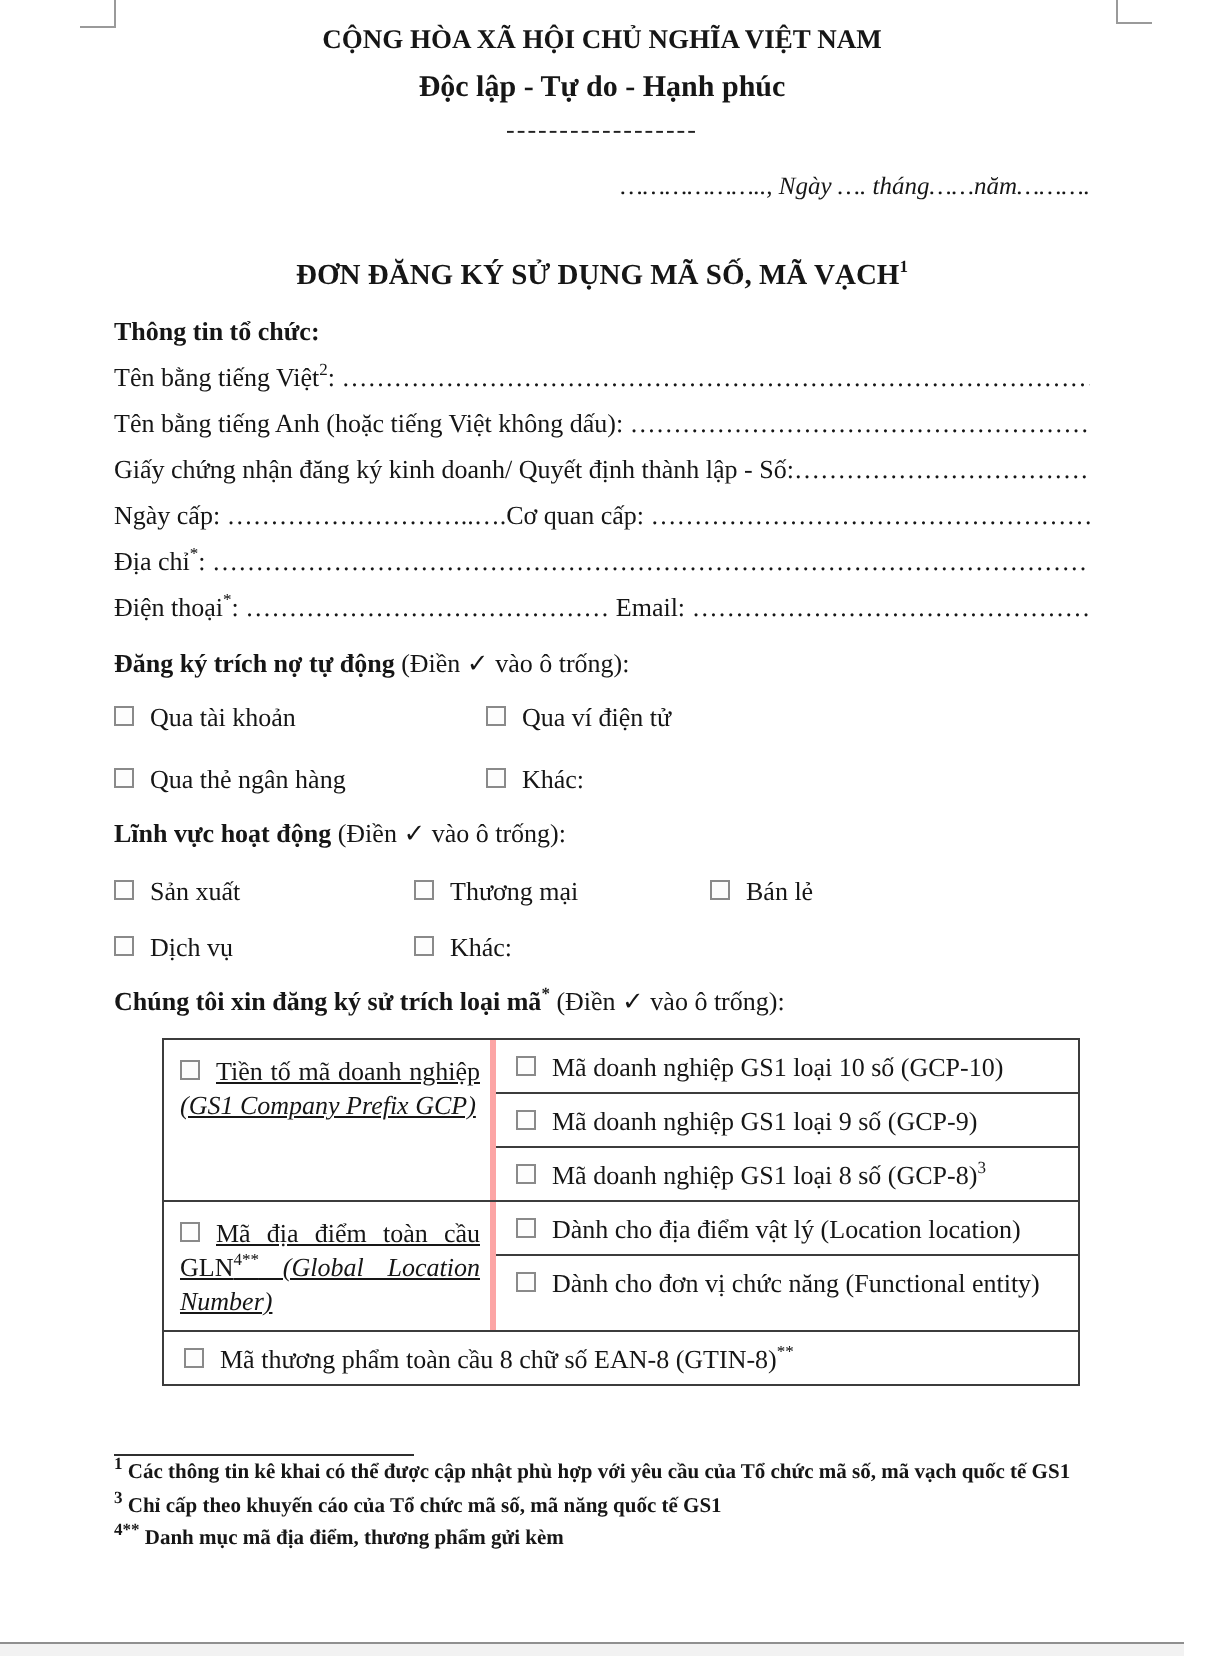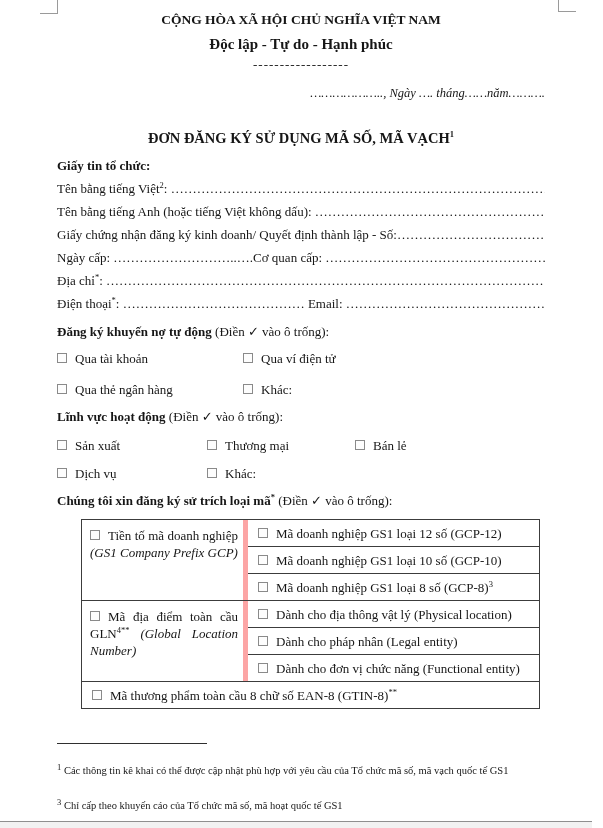--- a/index.html
+++ b/index.html
@@ -30,62 +30,62 @@
   .mix-line { margin-top:12px; font-size:13px; line-height:16px; white-space:nowrap; overflow:hidden; }
 
   .cb { display:inline-block; width:8px; height:8px; border:1px solid #8a8a8a;
         margin-right:8px; vertical-align:0px; background:#fdfdfd; }
 
   .grid2 { display:grid; grid-template-columns:186px 1fr; row-gap:16px; margin-top:11px; font-size:13px; line-height:15px; }
   .grid3 { display:grid; grid-template-columns:150px 148px 1fr; row-gap:13px; margin-top:13px; font-size:13px; line-height:15px; }
 
   .gtable { margin-top:10px; margin-left:24px; width:459px; border:1px solid #3c3c3c; box-sizing:border-box; font-size:13px; }
   .ggroup { display:flex; border-bottom:1px solid #3c3c3c; }
-  .gleft  { width:166px; box-sizing:border-box; border-right:5px solid #fca5a5;
-            padding:7px 5px 6px 8px; text-align:justify; line-height:17px; }
+  .gleft  { width:166px; box-sizing:border-box; border-right:3px solid #fca5a5;
+            padding:7px 5px 6px 8px; text-align:justify; line-height:17px;text-decoration:underline; }
   .gleft .ital { font-style:italic; }
   .gright { flex:1; display:flex; flex-direction:column; }
   .grow   { border-bottom:1px solid #3c3c3c; padding:5px 6px 4px 10px; line-height:17px; }
   .grow:last-child { border-bottom:none; }
   .gfull  { padding:5px 6px 4px 10px; line-height:17px; }
 
   .fn-sep { margin-top:34px; width:150px; border-top:1.5px solid #2f2f2f; }
-  .fnote  { margin-top:20px; font-size:10.5px; line-height:14.5px; }
+  .fnote  { margin-top:2px; font-size:10.5px; line-height:14.5px;font-weight:bold; }
   .fnote:first-of-type { margin-top:4px; }
 </style>
 </head>
 <body>
 
 <div class="page">
   <div class="corner-tl"></div>
   <div class="corner-tr"></div>
 
   <div class="content">
 
     <div class="nat-title">CỘNG HÒA XÃ HỘI CHỦ NGHĨA VIỆT NAM</div>
     <div class="motto">Độc lập - Tự do - Hạnh phúc</div>
     <div class="dashline">------------------</div>
     <div class="dateline">……………….., Ngày …. tháng……năm……….</div>
     <div class="doc-title"><span>ĐƠN ĐĂNG KÝ SỬ DỤNG MÃ SỐ, MÃ VẠCH</span><sup>1</sup></div>
 
-    <div class="org-heading">Giấy tin tổ chức:</div>
+    <div class="org-heading">Thông tin tổ chức:</div>
 
     <div class="fline"><span>Tên bằng tiếng Việt</span><sup>2</sup><span>: </span><span class="dots">………………………………………………………………………………………………</span></div>
 
     <div class="fline"><span>Tên bằng tiếng Anh (hoặc tiếng Việt không dấu): </span><span class="dots">………………………………………………………………………</span></div>
 
     <div class="fline"><span>Giấy chứng nhận đăng ký kinh doanh/ Quyết định thành lập - Số:</span><span class="dots">………………………………………………………</span></div>
 
     <div class="fline"><span>Ngày cấp: </span><span class="dots">………………………..….</span><span>Cơ quan cấp: </span><span class="dots">………………………………………………………………</span></div>
 
     <div class="fline"><span>Địa chỉ</span><sup>*</sup><span>: </span><span class="dots">……………………………………………………………………………………………………..</span></div>
 
     <div class="fline"><span>Điện thoại</span><sup>*</sup><span>: </span><span class="dots">……………………………………</span><span> Email: </span><span class="dots">……………………………………………………</span></div>
 
-    <div class="mix-line"><span class="sec-heading">Đăng ký khuyến nợ tự động</span><span> (Điền ✓ vào ô trống):</span></div>
+    <div class="mix-line"><span class="sec-heading">Đăng ký trích nợ tự động</span><span> (Điền ✓ vào ô trống):</span></div>
 
     <div class="grid2">
       <div><span class="cb"></span><span>Qua tài khoản</span></div>
       <div><span class="cb"></span><span>Qua ví điện tử</span></div>
       <div><span class="cb"></span><span>Qua thẻ ngân hàng</span></div>
       <div><span class="cb"></span><span>Khác:</span></div>
     </div>
 
     <div class="mix-line"><span class="sec-heading">Lĩnh vực hoạt động</span><span> (Điền ✓ vào ô trống):</span></div>
 
@@ -96,37 +96,36 @@
       <div><span class="cb"></span><span>Dịch vụ</span></div>
       <div><span class="cb"></span><span>Khác:</span></div>
     </div>
 
     <div class="mix-line"><span class="sec-heading">Chúng tôi xin đăng ký sử trích loại mã</span><sup class="sec-heading">*</sup><span> (Điền ✓ vào ô trống):</span></div>
 
     <div class="gtable">
       <div class="ggroup">
         <div class="gleft"><span class="cb"></span><span>Tiền tố mã doanh nghiệp </span><span class="ital">(GS1 Company Prefix GCP)</span></div>
         <div class="gright">
-          <div class="grow"><span class="cb"></span><span>Mã doanh nghiệp GS1 loại 12 số (GCP-12)</span><sup></sup></div>
           <div class="grow"><span class="cb"></span><span>Mã doanh nghiệp GS1 loại 10 số (GCP-10)</span><sup></sup></div>
+          <div class="grow"><span class="cb"></span><span>Mã doanh nghiệp GS1 loại 9 số (GCP-9)</span><sup></sup></div>
           <div class="grow"><span class="cb"></span><span>Mã doanh nghiệp GS1 loại 8 số (GCP-8)</span><sup>3</sup></div>
         </div>
       </div>
       <div class="ggroup">
         <div class="gleft"><span class="cb"></span><span>Mã địa điểm toàn cầu GLN</span><sup>4**</sup><span class="ital"> (Global Location Number)</span></div>
         <div class="gright">
-          <div class="grow"><span class="cb"></span><span>Dành cho địa thông vật lý (Physical location)</span></div>
-          <div class="grow"><span class="cb"></span><span>Dành cho pháp nhân (Legal entity)</span></div>
+          <div class="grow"><span class="cb"></span><span>Dành cho địa điểm vật lý (Location location)</span></div>
           <div class="grow"><span class="cb"></span><span>Dành cho đơn vị chức năng (Functional entity)</span></div>
         </div>
       </div>
       <div class="gfull"><span class="cb"></span><span>Mã thương phẩm toàn cầu 8 chữ số EAN-8 (GTIN-8)</span><sup>**</sup></div>
     </div>
 
     <div class="fn-sep"></div>
     <div class="fnote"><sup>1</sup><span> Các thông tin kê khai có thể được cập nhật phù hợp với yêu cầu của Tổ chức mã số, mã vạch quốc tế GS1</span></div>
-    <div class="fnote"><sup>3</sup><span> Chỉ cấp theo khuyến cáo của Tổ chức mã số, mã hoạt quốc tế GS1</span></div>
+    <div class="fnote"><sup>3</sup><span> Chỉ cấp theo khuyến cáo của Tổ chức mã số, mã năng quốc tế GS1</span></div>
     <div class="fnote"><sup>4**</sup><span> Danh mục mã địa điểm, thương phẩm gửi kèm</span></div>
 
   </div>
 
   <div class="bottom-strip"></div>
 </div>
 
 </body></html>

